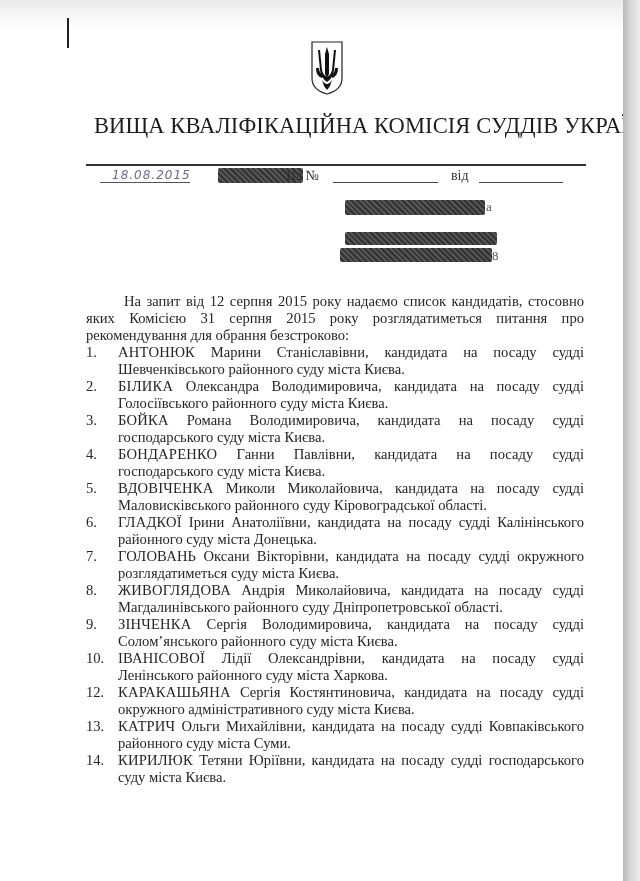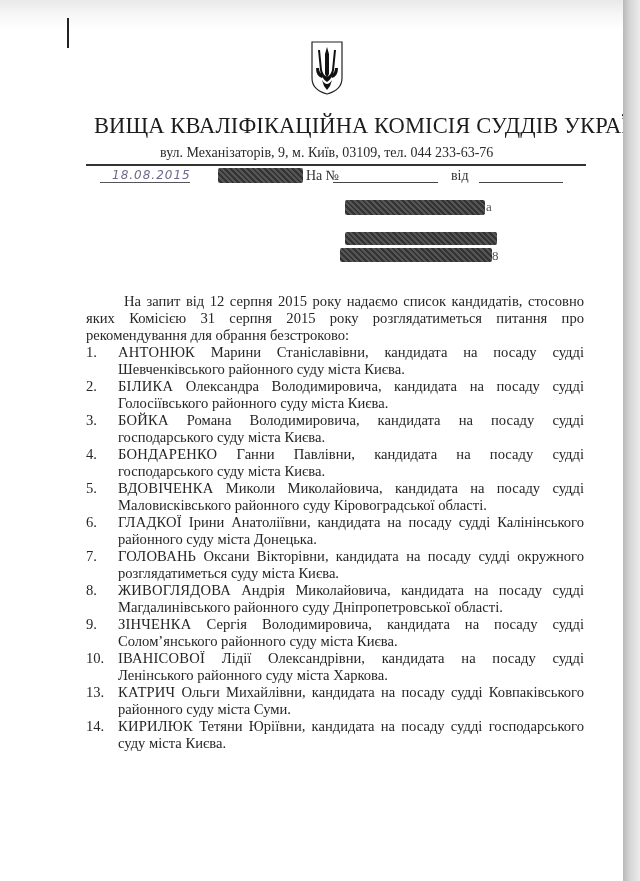--- a/index.html
+++ b/index.html
@@ -45,21 +45,21 @@
     border-bottom: 1px solid #555; padding-left: 12px; letter-spacing: 1px;
   }
   .reg-no {
     position: absolute; left: 132px; top: 0px; width: 85px; height: 15px;
   }
   .redact {
     background: #3e3e3e;
     background-image: repeating-linear-gradient(45deg, #555 0 2px, #333 2px 4px);
     border-radius: 2px;
   }
-  .na-no { position: absolute; left: 220px; top: 0px; white-space: nowrap; }
+  .na-no { position: absolute; left: 200px; top: 0px; white-space: nowrap; }
   .blank1 { position: absolute; left: 247px; top: 14px; width: 105px; height: 1px; background: #444; }
   .vid { position: absolute; left: 365px; top: 0px; }
   .blank2 { position: absolute; left: 393px; top: 14px; width: 84px; height: 1px; background: #444; }
   .addressee {
     position: absolute; left: 345px; width: 150px; height: 15px;
   }
   .addressee-tail { position: absolute; font-size: 13px; color: #555; }
   .body-text {
     position: absolute; left: 86px; top: 293px; width: 498px;
     font-size: 14.6px; line-height: 17px; color: #262626;
@@ -79,21 +79,20 @@
   <svg class="coat" viewBox="0 0 34 56">
     <path d="M2 2 H32 V38 Q32 50 17 54 Q2 50 2 38 Z" fill="#fff" stroke="#222" stroke-width="1.2"></path>
     <path d="M17 7 L19 14 L19 34 L17 38 L15 34 L15 14 Z" fill="#111"></path>
     <path d="M8 10 L10 30 Q11 38 17 42 Q23 38 24 30 L26 10 L24 10 L22 30 Q21 35 17 37 Q13 35 12 30 L10 10 Z" fill="#111"></path>
     <path d="M6 28 Q6 36 12 38 L13 35 Q9 33 9 28 Z" fill="#111"></path>
     <path d="M28 28 Q28 36 22 38 L21 35 Q25 33 25 28 Z" fill="#111"></path>
     <path d="M12 40 Q17 48 22 40 L20 46 L17 50 L14 46 Z" fill="#111"></path>
   </svg>
 
   <div class="org-title">ВИЩА КВАЛІФІКАЦІЙНА КОМІСІЯ СУДДІВ УКРАЇНИ</div>
-  <div class="address">вул. Механізаторів, 9, м. Київ, 03109, тел. 044 233-63-76</div>
   <div class="rule"></div>
 
   <div class="refline">
     <div class="date-hand">18.08.2015</div>
     <div class="reg-no redact"></div>
     <span class="na-no">На №</span>
     <div class="blank1"></div>
     <span class="vid">від</span>
     <div class="blank2"></div>
   </div>
@@ -143,20 +142,24 @@
   </div>
         <div class="cand">
     <span class="num">9.</span>
     <span class="txt"><span class="surname">ЗІНЧЕНКА</span> <span class="rest">Сергія Володимировича, кандидата на посаду судді Солом’янського районного суду міста Києва.</span></span>
   </div>
         <div class="cand">
     <span class="num">10.</span>
     <span class="txt"><span class="surname">ІВАНІСОВОЇ</span> <span class="rest">Лідії Олександрівни, кандидата на посаду судді Ленінського районного суду міста Харкова.</span></span>
   </div>
         <div class="cand">
+    <span class="num">12.</span>
+    <span class="txt"><span class="surname">КАРАКАШЬЯНА</span> <span class="rest">Сергія Костянтиновича, кандидата на посаду судді окружного адміністративного суду міста Києва.</span></span>
+  </div>
+        <div class="cand">
     <span class="num">13.</span>
     <span class="txt"><span class="surname">КАТРИЧ</span> <span class="rest">Ольги Михайлівни, кандидата на посаду судді Ковпаківського районного суду міста Суми.</span></span>
   </div>
         <div class="cand">
     <span class="num">14.</span>
     <span class="txt"><span class="surname">КИРИЛЮК</span> <span class="rest">Тетяни Юріївни, кандидата на посаду судді господарського суду міста Києва.</span></span>
   </div>
       </div>
   </div>
 </div>

